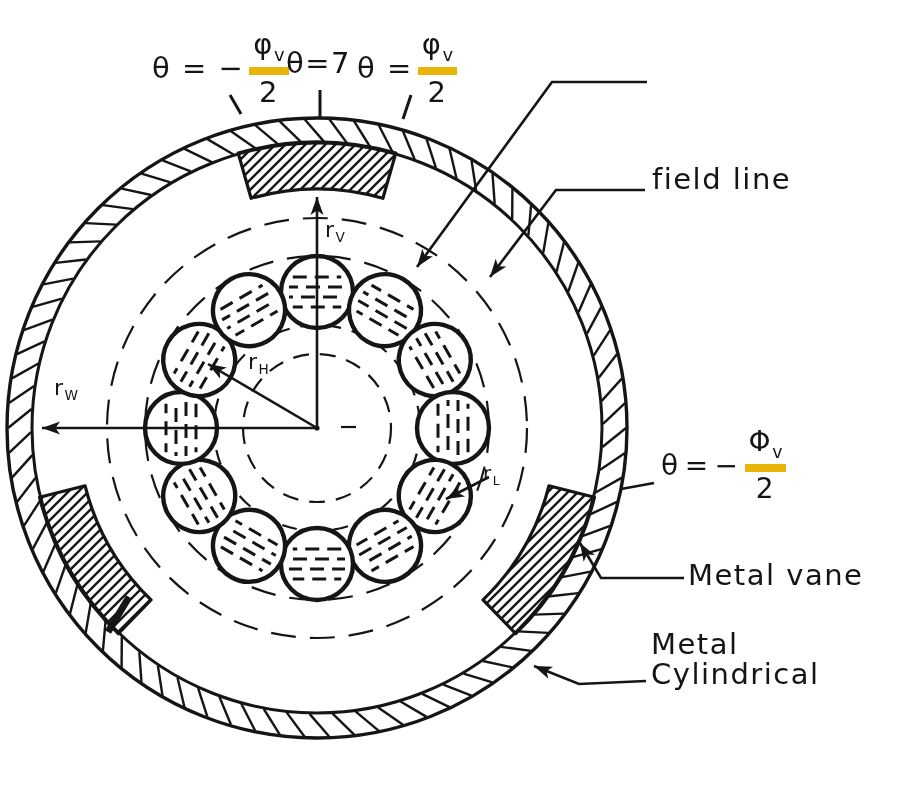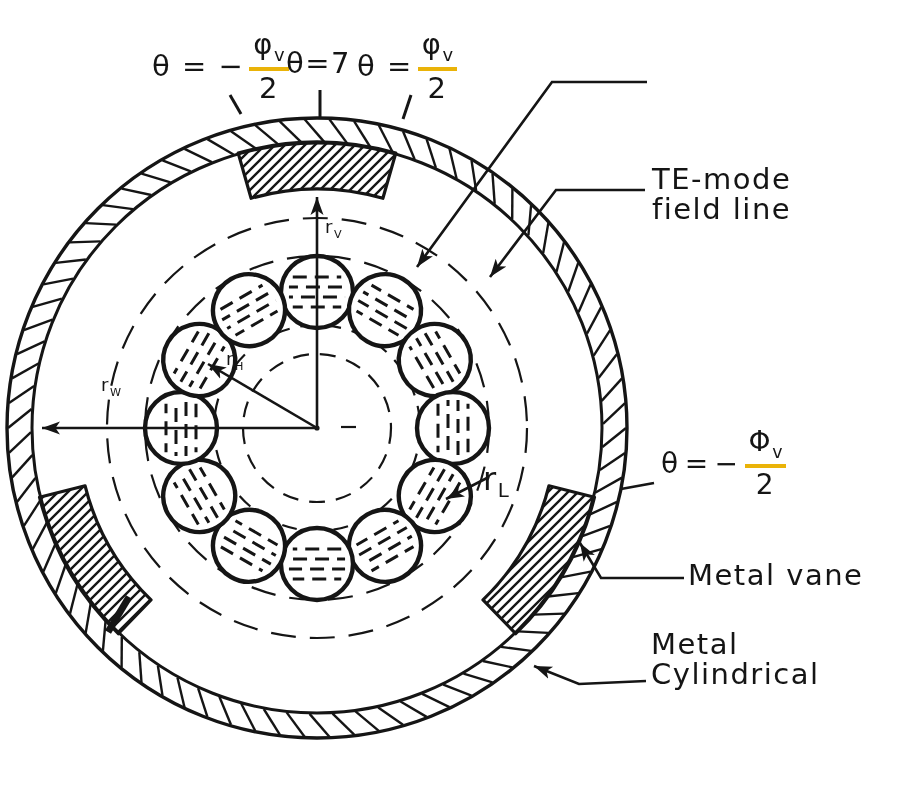--- a/index.html
+++ b/index.html
@@ -9,24 +9,24 @@
   }
   .stage svg{position:absolute;left:0;top:0;}
   .lbl{
     position:absolute;white-space:nowrap;line-height:1.05;
     letter-spacing:1.5px;display:flex;align-items:center;gap:5px;
     font-size:29px;color:#151515;
   }
   .lbl.block{display:block;}
   .lbl .line{display:block;}
   .frac{display:inline-flex;flex-direction:column;align-items:center;line-height:1;}
-  .frac .top{padding:0 4px 3px;border-bottom:4px solid #eab308;}
+  .frac .top{padding:0 4px 3px;border-bottom:8px solid #eab308;}
   .frac .bot{padding-top:3px;}
   sub{font-size:0.62em;letter-spacing:0;}
-  .small{font-size:18px;}
+  .small{font-size:22px;}
 </style>
 </head>
 <body>
 
 <div class="stage">
 
   <svg width="900" height="800" viewBox="0 0 900 800">
     <defs>
       <pattern id="vane-hatch" patternUnits="userSpaceOnUse" width="10" height="10">
         <path d="M-2,12 L12,-2 M-7,7 L7,-7 M3,17 L17,3" stroke="#151515" stroke-width="2.4" fill="none"></path>
@@ -253,21 +253,20 @@
   <div class="lbl" style="left:357px;top:30px;">
     <span>θ =</span>
     <span class="frac">
       <span class="top"><span>φ</span><sub>v</sub></span>
       <span class="bot">2</span>
     </span>
   </div>
 
 
   <div class="lbl block" style="left:652px;top:164px;">
-    <span class="line">TE-mode</span>
     <span class="line">field line</span>
   </div>
 
   <div class="lbl" style="left:661px;top:428px;font-size:28px;">
     <span>θ</span>
     <span>=</span>
     <span>−</span>
     <span class="frac">
       <span class="top"><span>Φ</span><sub>v</sub></span>
       <span class="bot">2</span>
@@ -276,26 +275,26 @@
 
   <div class="lbl" style="left:688px;top:560px;justify-content:center;">
     <span>Metal vane</span>
   </div>
 
   <div class="lbl block" style="left:651px;top:629px;">
     <span class="line">Metal</span>
     <span class="line">Cylindrical</span>
   </div>
 
-  <div class="lbl small" style="left:54px;top:376px;margin-left:47px;">
+  <div class="lbl small" style="left:54px;top:376px;">
     <span><span>r</span><sub>W</sub></span>
   </div>
   <div class="lbl small" style="left:325px;top:218px;">
     <span><span>r</span><sub>V</sub></span>
   </div>
-  <div class="lbl small" style="left:226px;top:350px;">
+  <div class="lbl small" style="left:248px;top:350px;">
     <span><span>r</span><sub>H</sub></span>
   </div>
-  <div class="lbl small" style="left:483px;top:463px;font-size:32px;">
+  <div class="lbl small" style="left:483px;top:463px;font-size:20px;">
     <span><span>r</span><sub>L</sub></span>
   </div>
 
 </div>
 
 </body></html>

